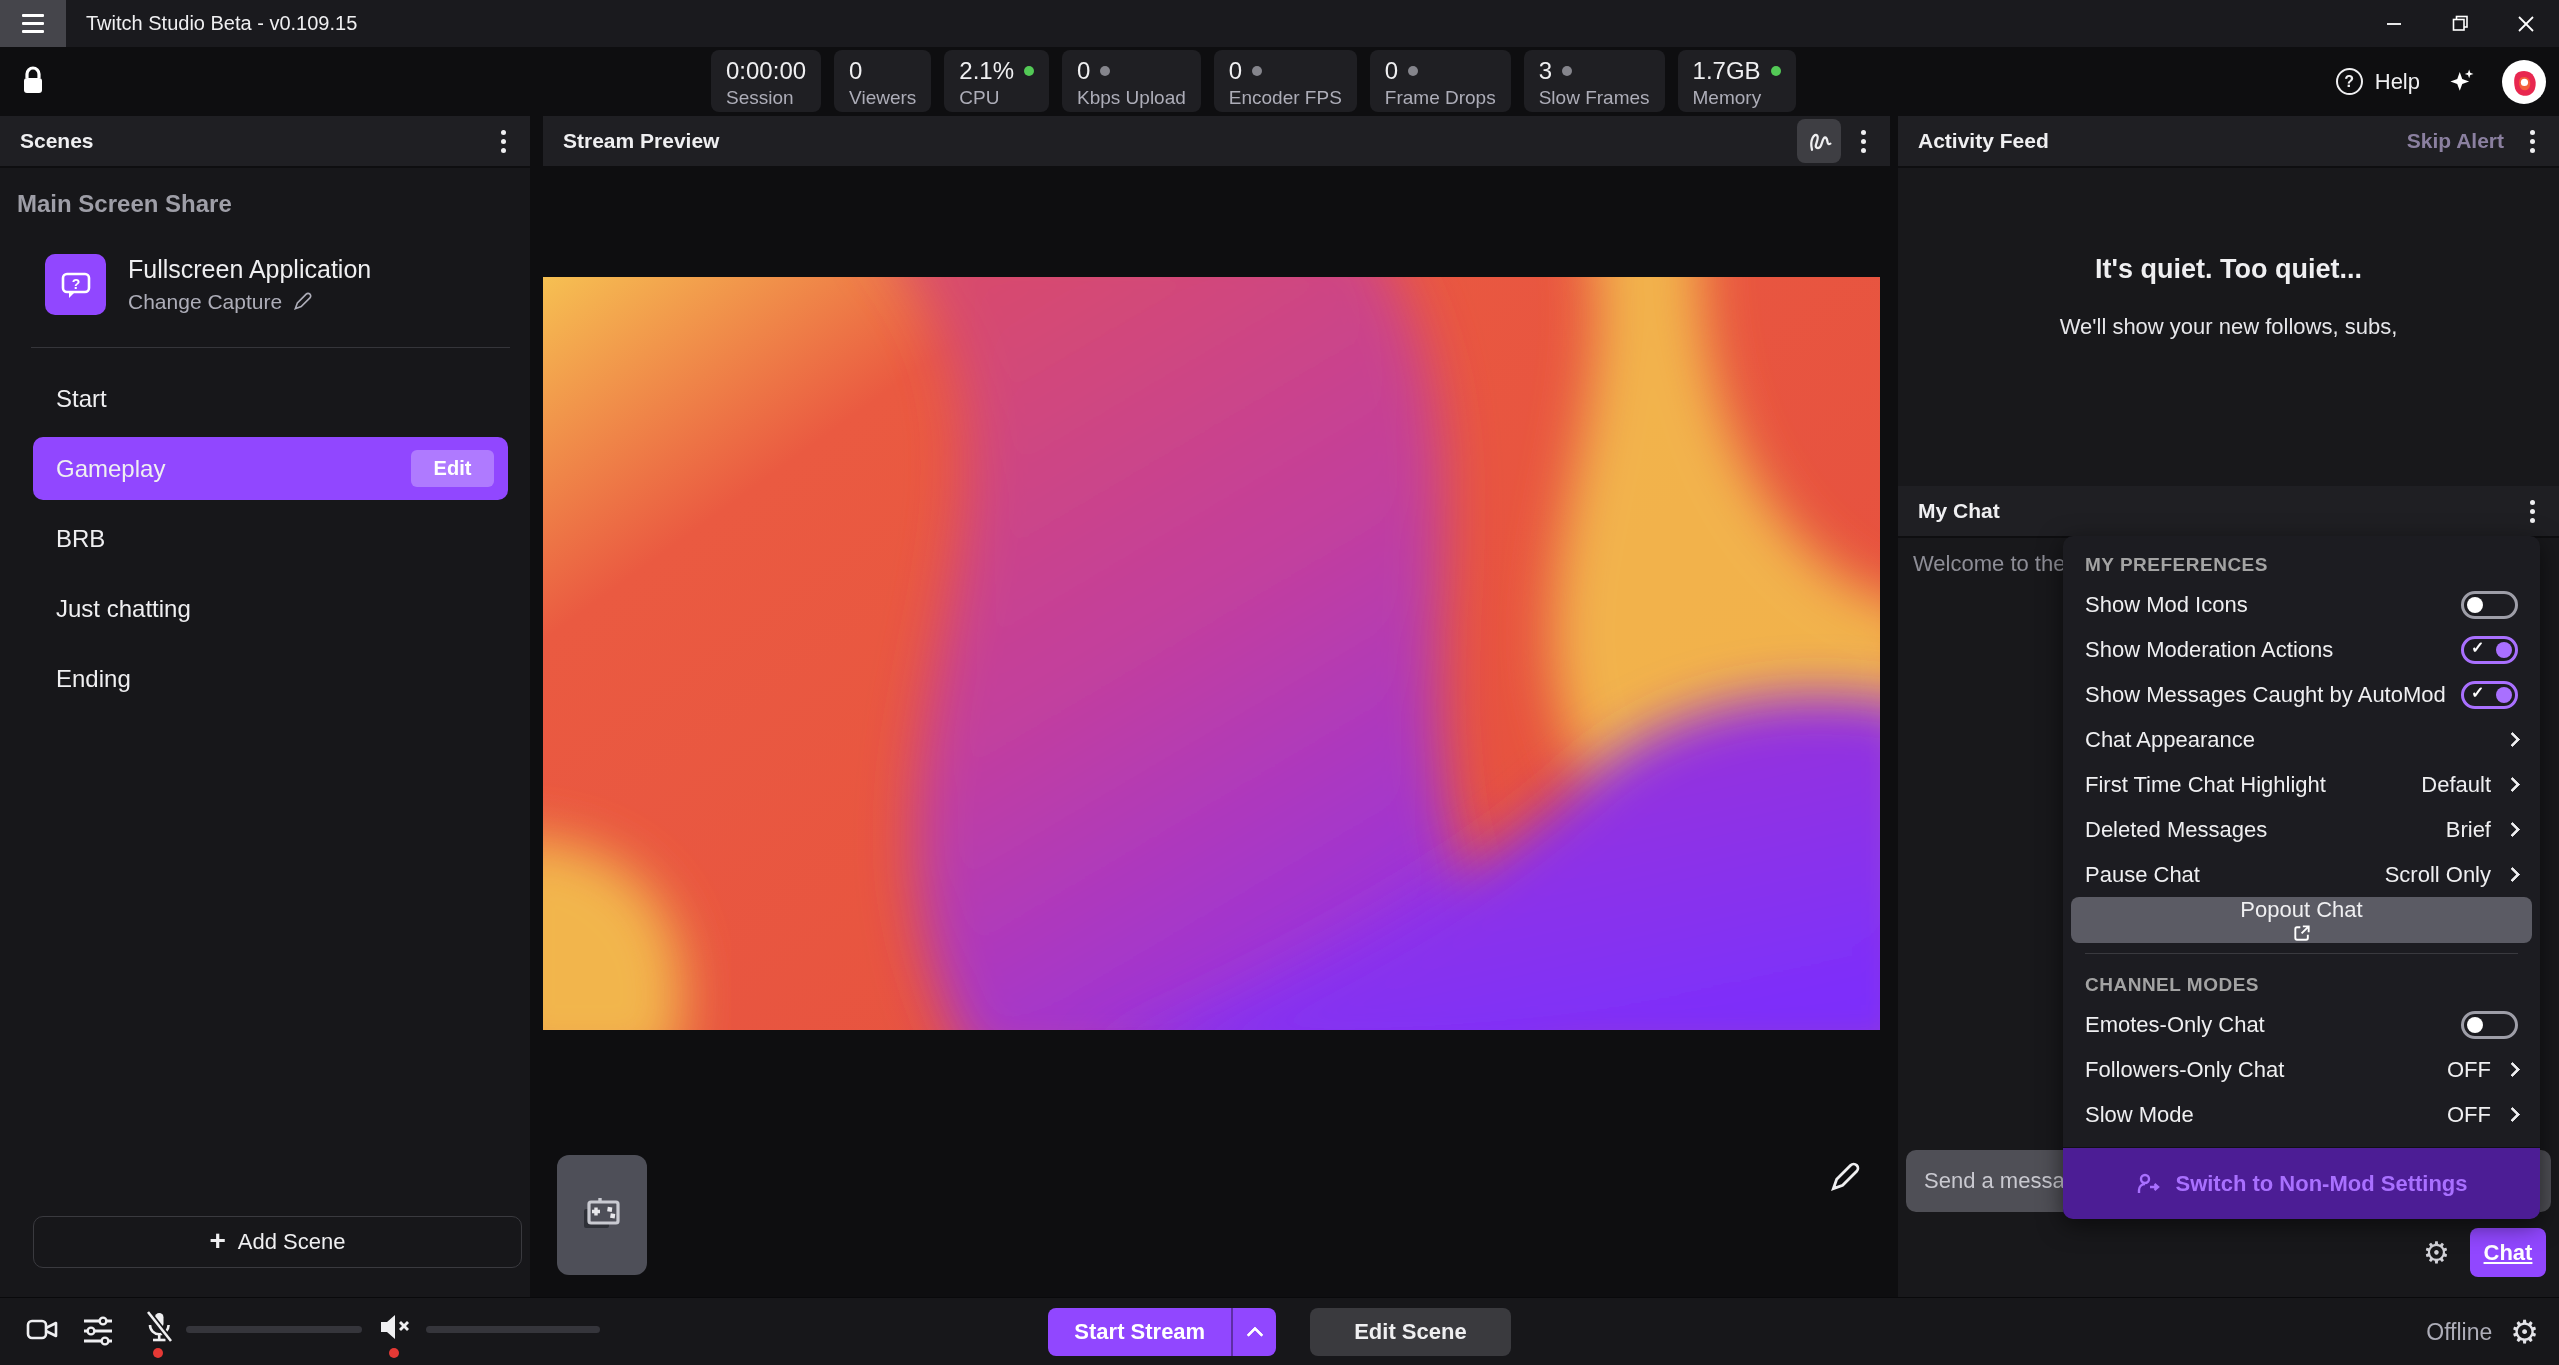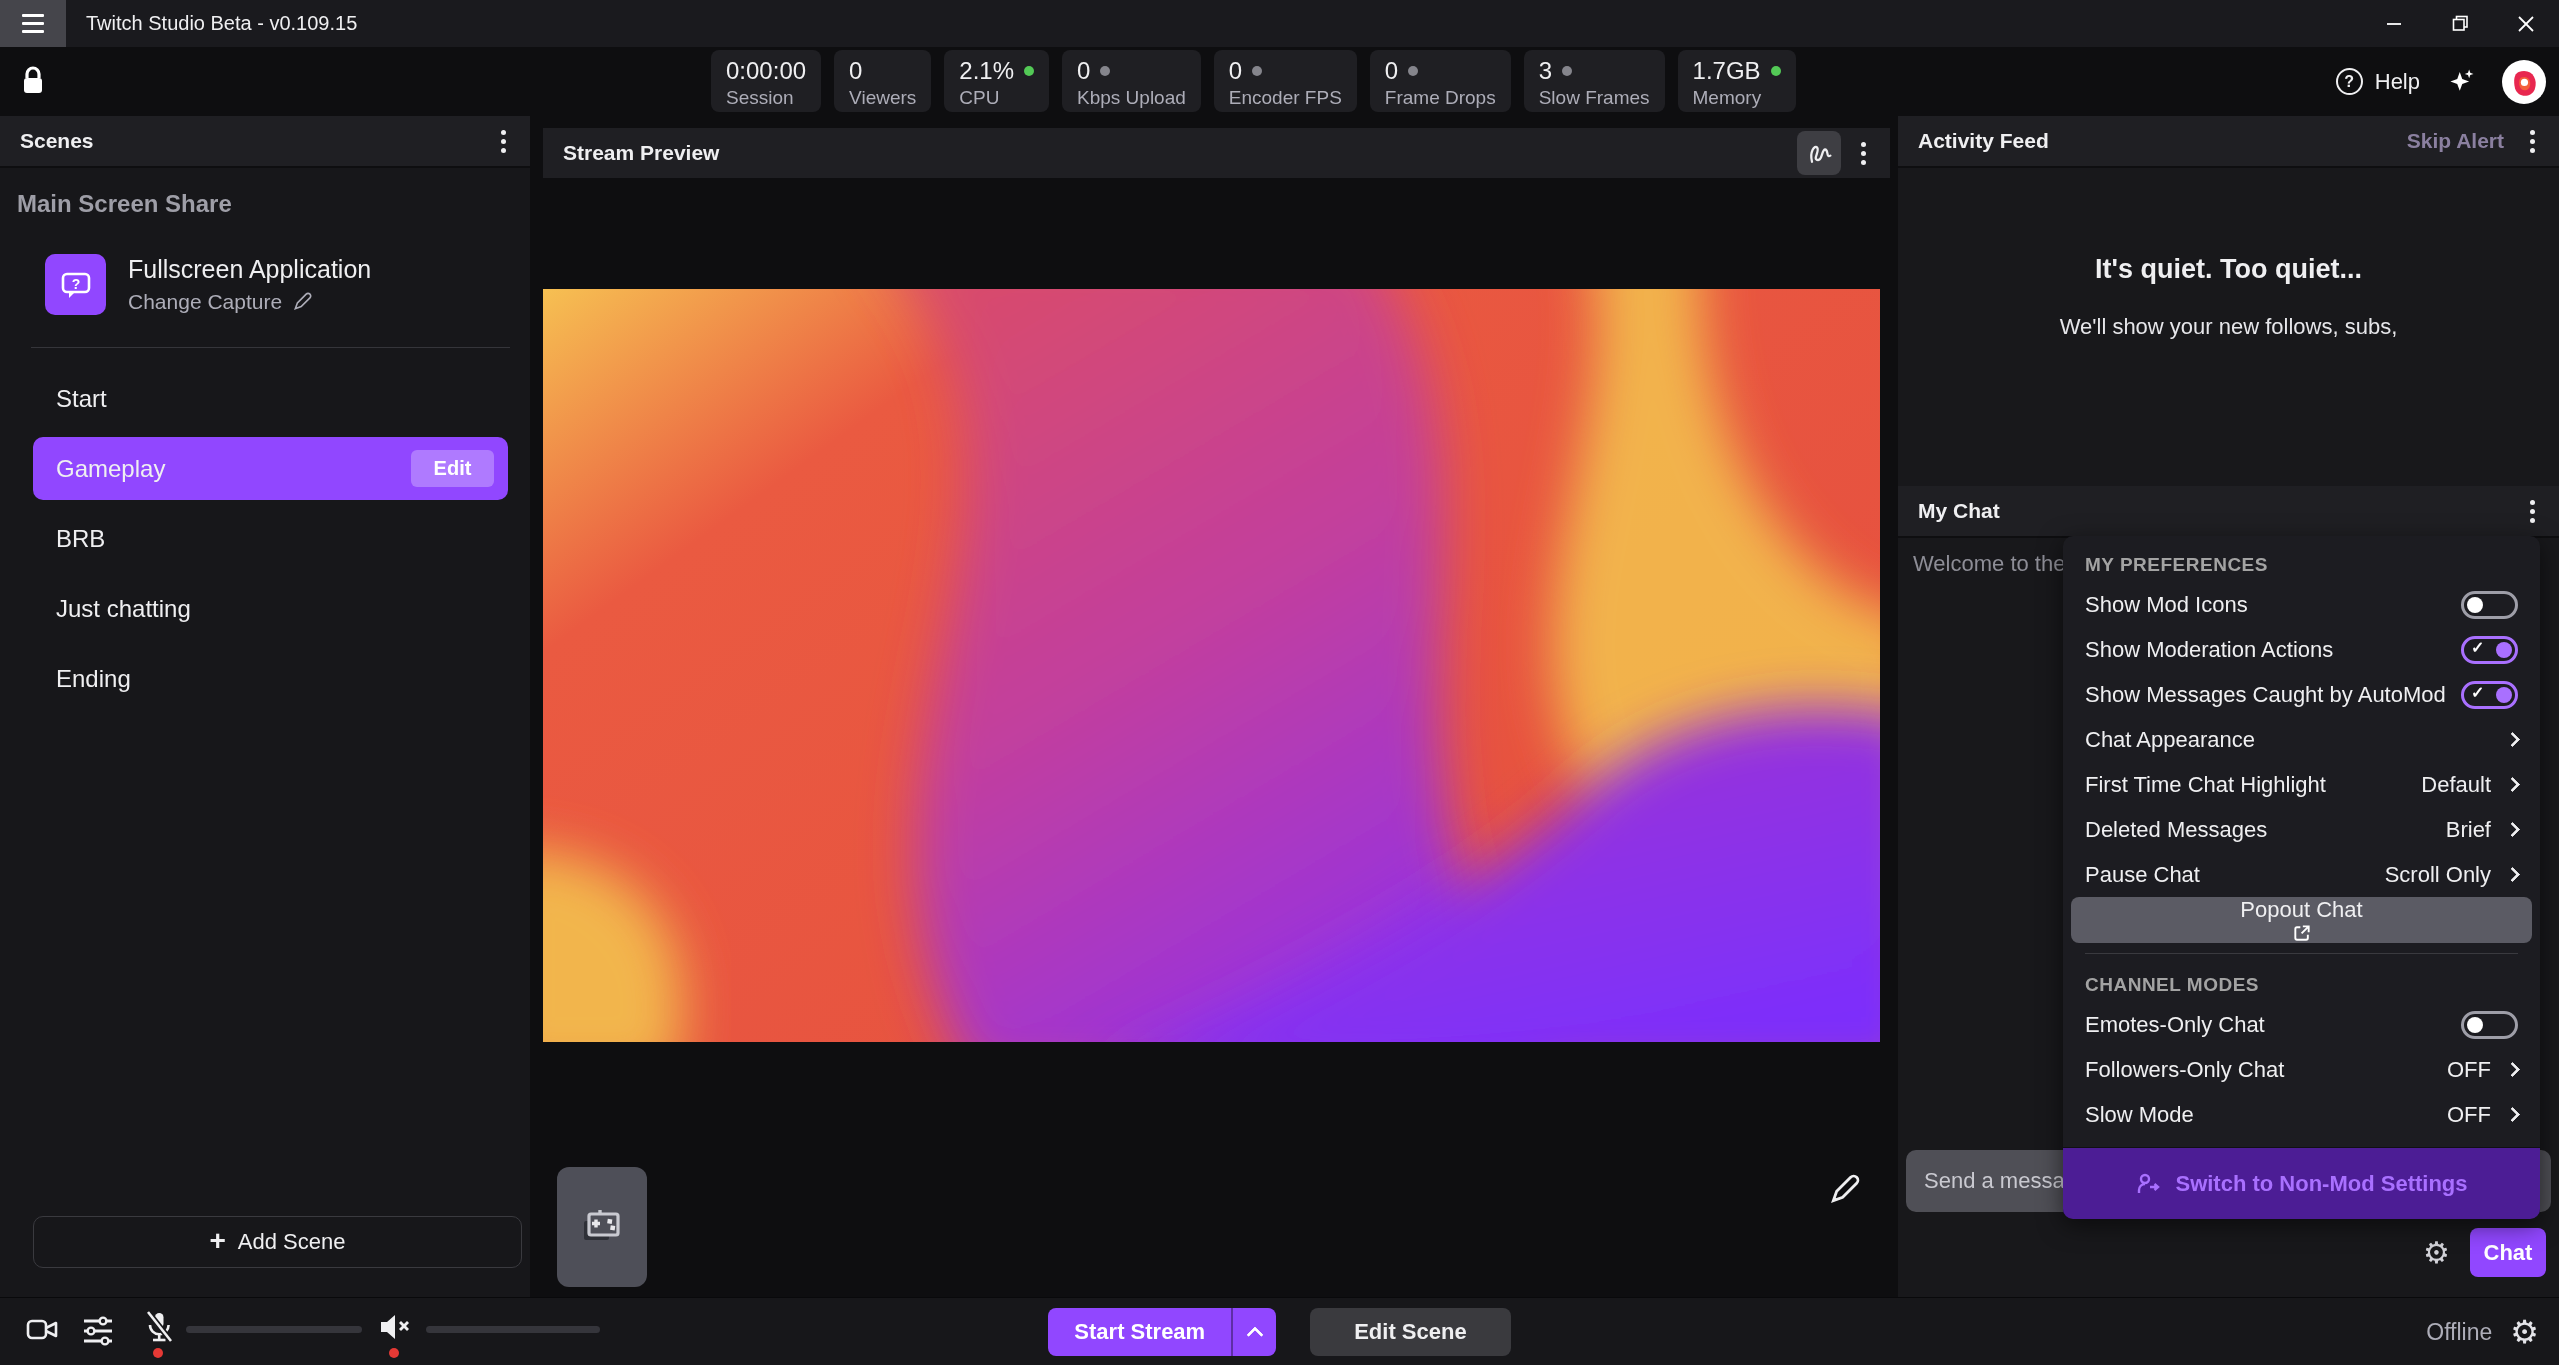--- a/index.html
+++ b/index.html
@@ -44,39 +44,39 @@
   .capture-title { font-size:25px; color:#efeff1; }
   .capture-sub { font-size:21px; color:#adadb8; margin-top:6px; display:flex; align-items:center; gap:10px; cursor:pointer; }
   .scenes-divider { height:1px; background:#35353a; margin:32px 20px 0 31px; }
   .scene-list { margin-top:19px; }
   .scene-row { width:475px; height:63px; margin:0 0 7px 33px; display:flex; align-items:center; border-radius:10px; font-size:24px; color:#efeff1; padding:0 14px 0 23px; cursor:pointer; }
   .scene-row.selected { background:#9147ff; }
   .edit-btn { margin-left:auto; width:83px; height:37px; border-radius:6px; background:rgba(255,255,255,0.28); color:#fff; font-size:20px; font-weight:bold; display:flex; align-items:center; justify-content:center; cursor:pointer; }
   .add-scene { position:absolute; left:33px; bottom:29px; width:489px; height:52px; border:1px solid #3a3a3f; border-radius:10px; display:flex; align-items:center; justify-content:center; gap:12px; font-size:22px; color:#efeff1; cursor:pointer; background:transparent; }
   .plus { font-size:28px; font-weight:bold; line-height:1; margin-top:-2px; }
 
-  .preview-panel { position:absolute; left:543px; top:128px; width:1347px; height:1181px; background:#0e0e10; }
+  .preview-panel { position:absolute; left:543px; top:116px; width:1347px; height:1181px; background:#0e0e10; }
   .squiggle-btn { width:44px; height:44px; background:#3e3e43; border-radius:8px; display:flex; align-items:center; justify-content:center; cursor:pointer; margin-right:14px; }
   .preview-header-right { display:flex; align-items:center; }
   .preview-img { position:absolute; left:0; top:161px; width:1337px; height:753px; }
   .thumb-btn { position:absolute; left:14px; top:1039px; width:90px; height:120px; background:#4e4f58; border-radius:12px; display:flex; align-items:center; justify-content:center; cursor:pointer; }
   .preview-pencil { position:absolute; left:1285px; top:1046px; cursor:pointer; }
 
   .activity-panel { position:absolute; left:1898px; top:116px; width:661px; height:370px; background:#18181b; }
   .skip-alert { font-size:21px; font-weight:bold; color:#8b80a0; margin-right:20px; cursor:pointer; }
   .activity-empty { text-align:center; padding:86px 60px 0 60px; }
   .activity-empty .t { font-size:27px; font-weight:bold; color:#efeff1; }
   .activity-empty .d { font-size:22px; color:#e6e6ea; margin-top:26px; line-height:1.45; }
 
   .chat-panel { position:absolute; left:1898px; top:486px; width:661px; height:811px; background:#18181b; }
   .chat-msg { padding:13px 0 0 15px; font-size:22px; color:#8d8d96; }
   .chat-input { position:absolute; left:8px; top:664px; width:645px; height:62px; background:#4f4f56; border:none; border-radius:10px; padding:0 18px; font-size:22px; color:#efeff1; font-family:"Liberation Sans",sans-serif; }
   .chat-input::placeholder { color:#c9c9d0; opacity:1; }
   .chat-actions { position:absolute; right:13px; top:742px; display:flex; align-items:center; gap:20px; }
-  .chat-btn { width:76px; height:49px; background:#9147ff; border-radius:8px; color:#fff; font-size:22px; font-weight:bold; display:flex; align-items:center; justify-content:center; cursor:pointer; }
+  .chat-btn { width:76px; height:49px; background:#9147ff; border-radius:8px; color:#fff; font-size:22px; font-weight:bold; display:flex; align-items:center; justify-content:center; cursor:pointer;text-decoration:underline; }
   .gear { font-size:30px; color:#d2d2d8; cursor:pointer; line-height:1; }
 
   
   .menu { position:absolute; left:2063px; top:536px; width:477px; background:#1c1c21; border-radius:10px; box-shadow:0 6px 24px rgba(0,0,0,0.55); z-index:50; padding-top:8px; }
   .menu-sec { padding:10px 22px 6px 22px; font-size:19px; font-weight:bold; letter-spacing:0.5px; color:#a3a3a3; }
   .mi { height:45px; display:flex; align-items:center; padding:0 22px; font-size:22px; color:#efeff1; cursor:pointer; }
   .mi .lbl { flex:1; white-space:nowrap; }
   .mi .val { color:#efeff1; margin-right:16px; }
   .chev { width:11px; height:11px; border-top:3px solid #efeff1; border-right:3px solid #efeff1; transform:rotate(45deg); border-radius:1px; }
   .mi.hl { background:#5b5b64; border-radius:8px; margin:0 8px; padding:0 14px; height:46px;flex-direction:column; }

